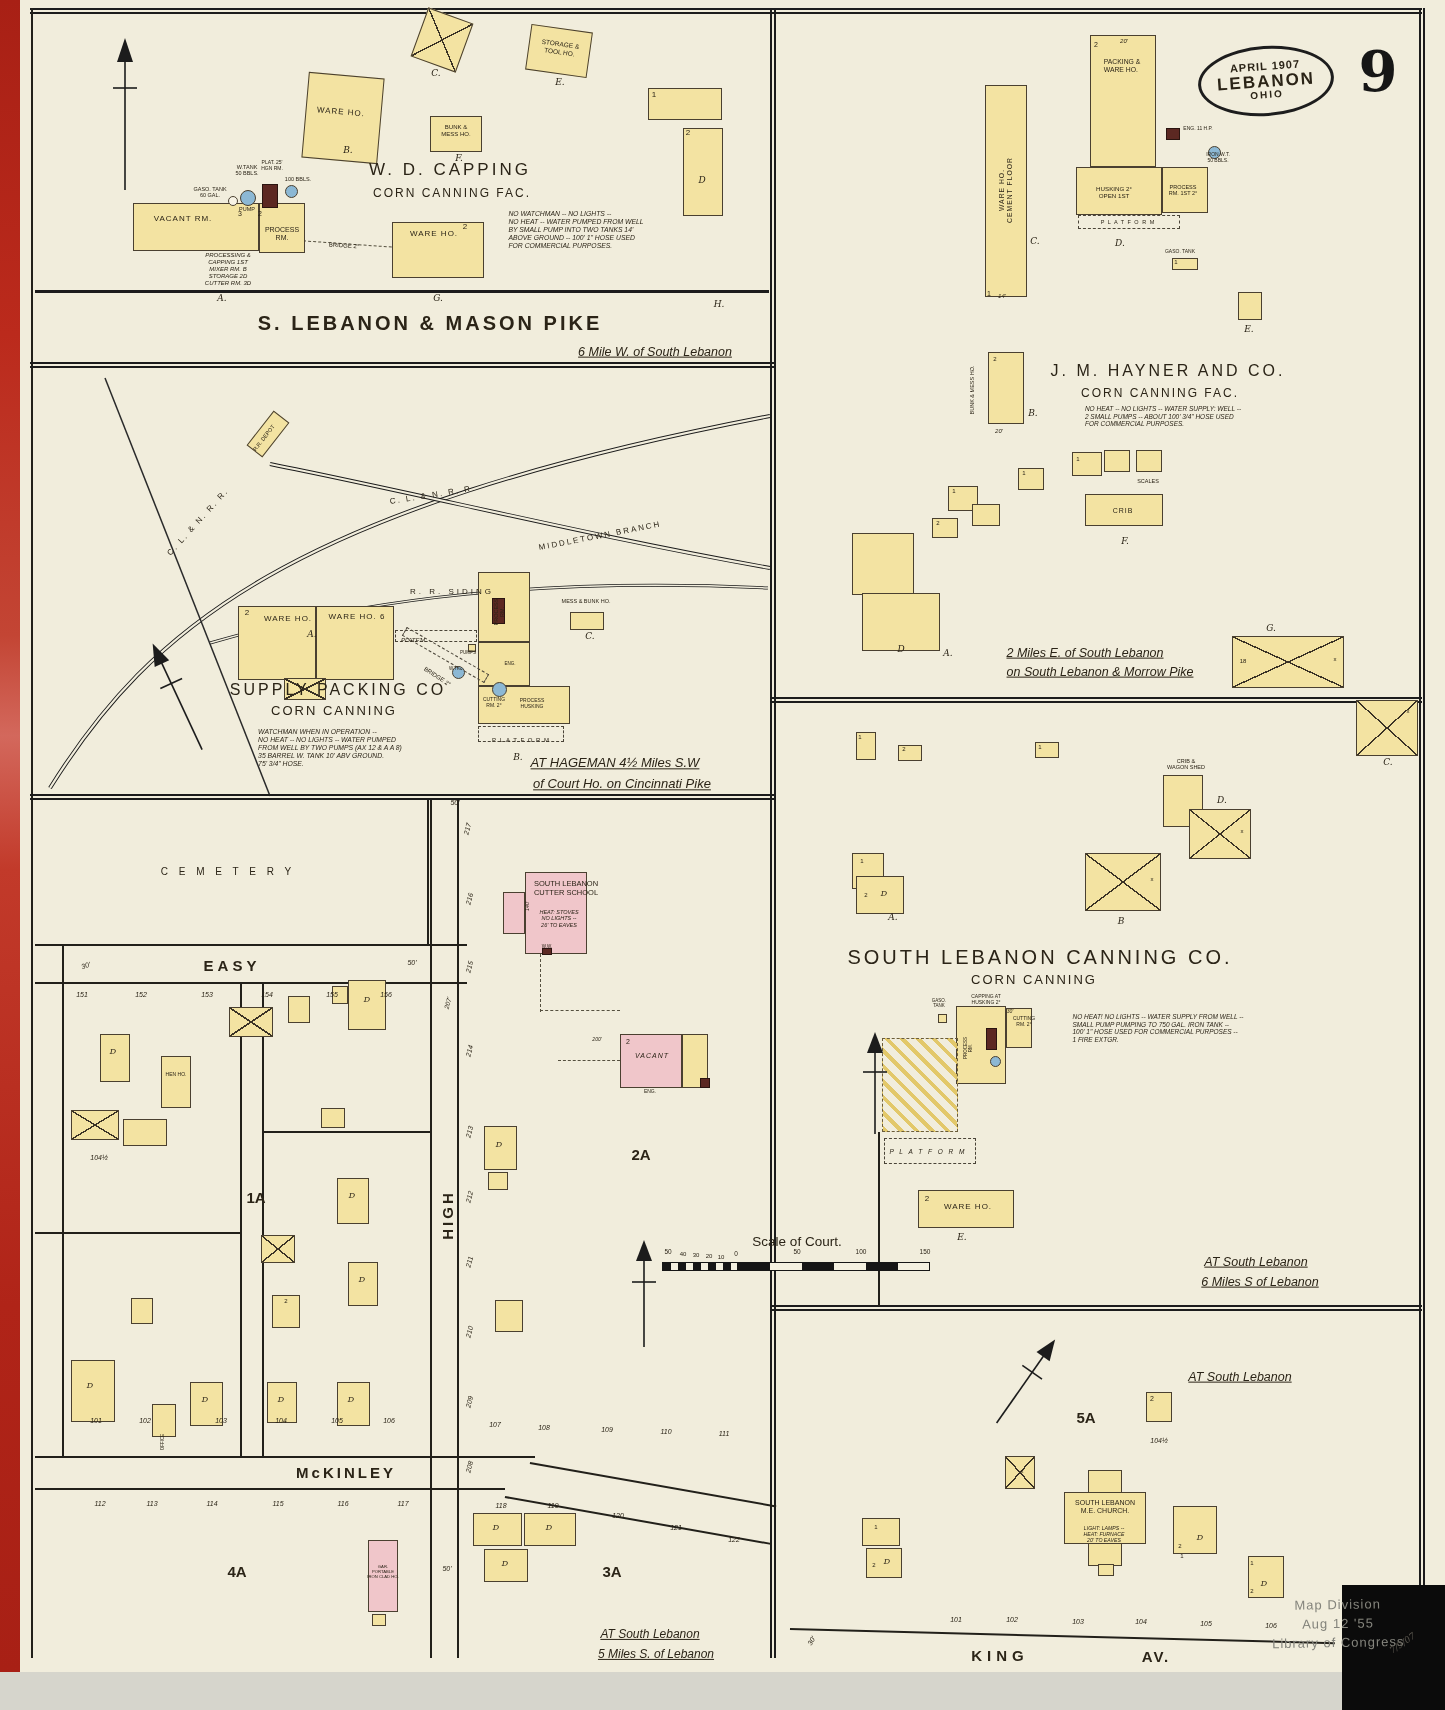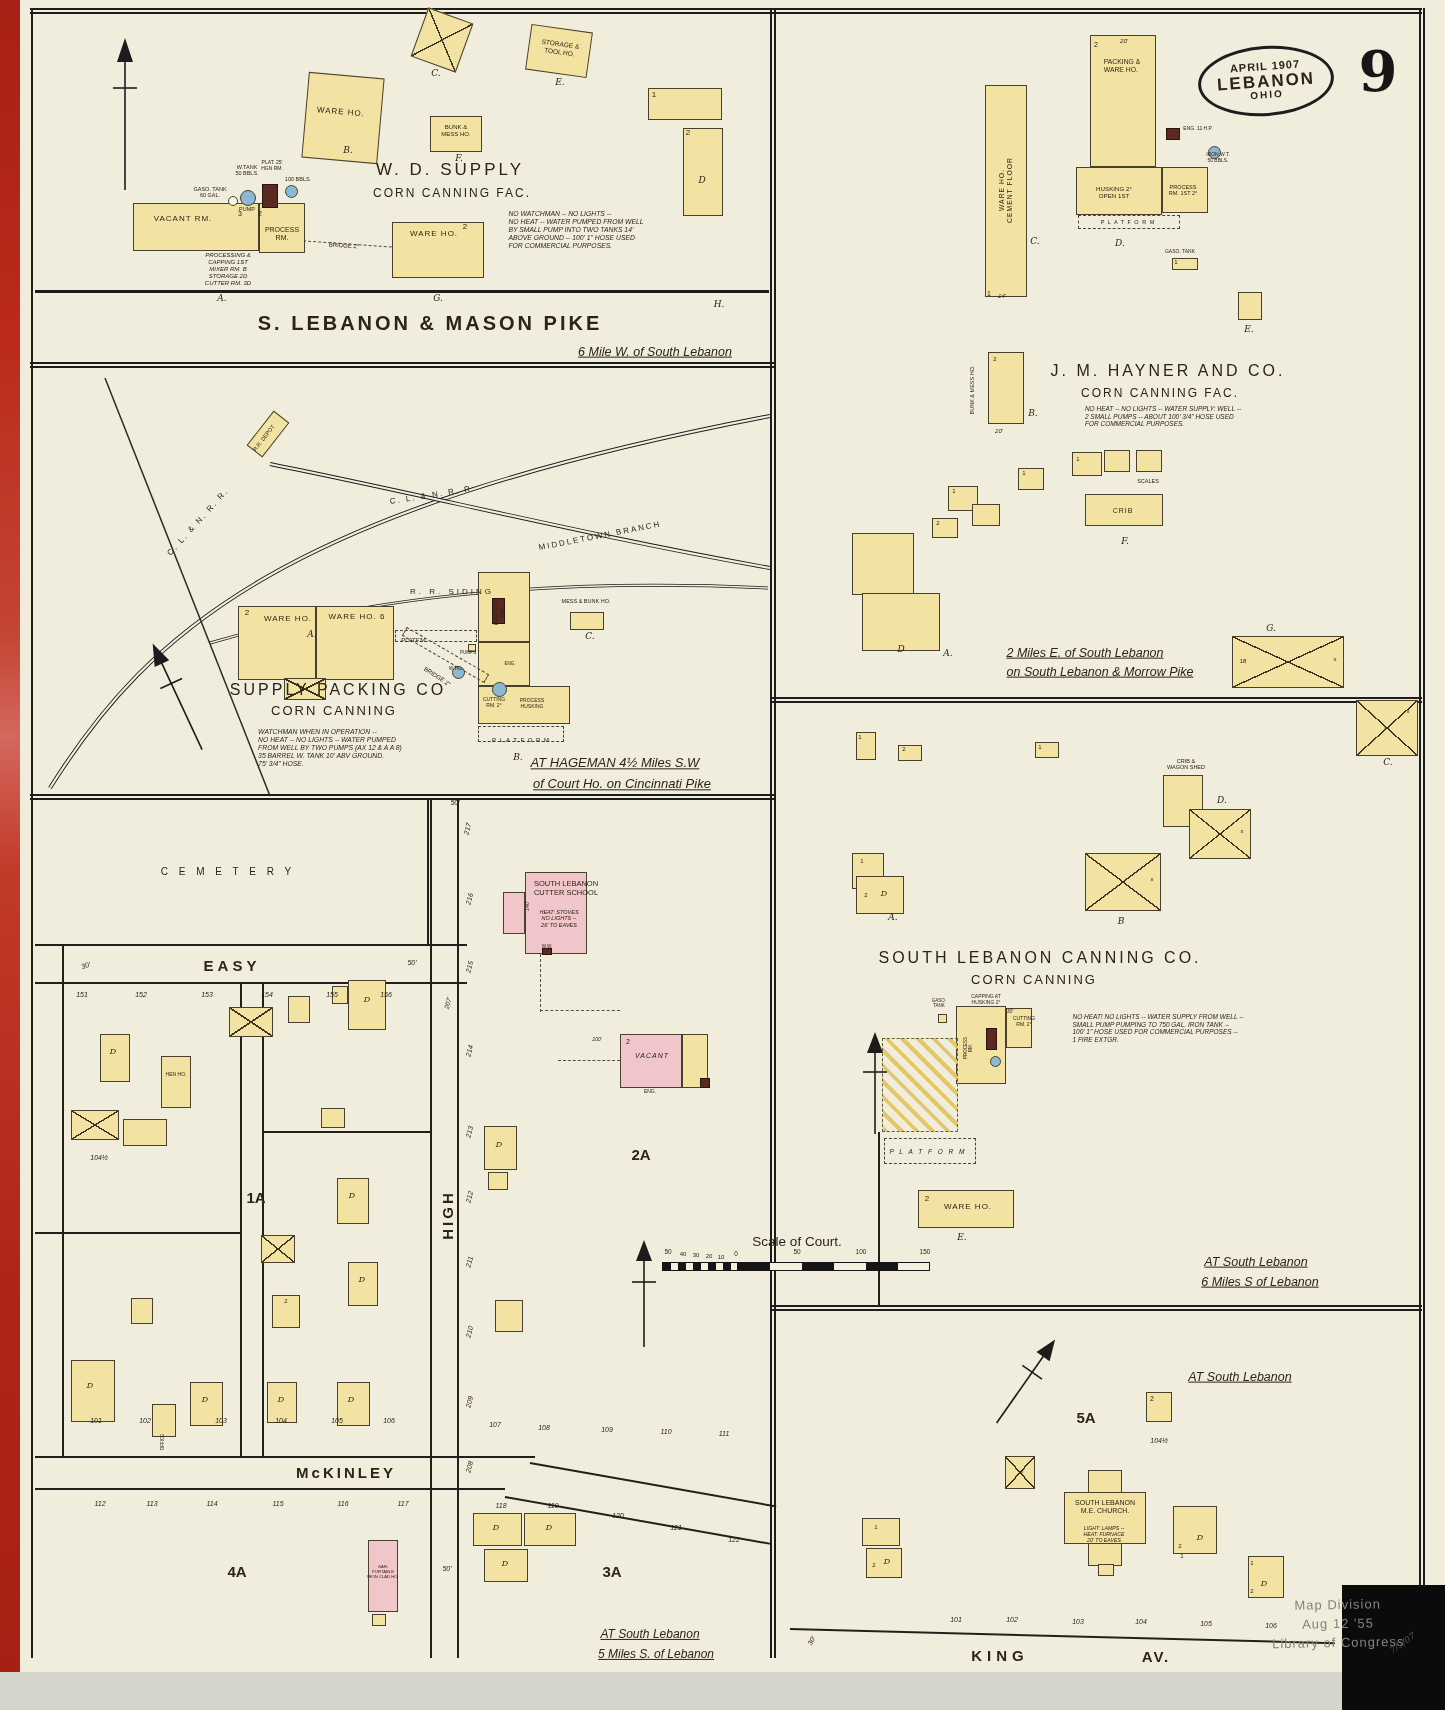--- a/index.html
+++ b/index.html
@@ -257,21 +257,21 @@
     <div class="shp" style="left: 918px; top: 1190px; width: 96px; height: 38px;"></div>
     <div class="shp" style="left: 1146px; top: 1392px; width: 26px; height: 30px;"></div>
     <div class="shp cross" style="left: 1005px; top: 1456px; width: 30px; height: 33px;"></div>
     <div class="shp" style="left: 1088px; top: 1470px; width: 34px; height: 96px;"></div>
     <div class="shp" style="left: 1064px; top: 1492px; width: 82px; height: 52px;"></div>
     <div class="shp" style="left: 1098px; top: 1564px; width: 16px; height: 12px;"></div>
     <div class="shp" style="left: 1173px; top: 1506px; width: 44px; height: 48px;"></div>
     <div class="shp" style="left: 1248px; top: 1556px; width: 36px; height: 42px;"></div>
     <div class="shp" style="left: 862px; top: 1518px; width: 38px; height: 28px;"></div>
     <div class="shp" style="left: 866px; top: 1548px; width: 36px; height: 30px;"></div>
-    <div class="lbl" style="left: 450px; top: 170px; font-size: 17px; letter-spacing: 3px; transform: translate(-50%, -50%);">W. D. SUPPLY</div>
+    <div class="lbl" style="left: 450px; top: 170px; font-size: 17px; letter-spacing: 3px; transform: translate(-50%, -50%);">W. D. CAPPING</div>
     <div class="lbl" style="left: 452px; top: 193px; font-size: 12px; letter-spacing: 2px; transform: translate(-50%, -50%);">CORN CANNING FAC.</div>
     <div class="lbl it" style="left: 576px; top: 230px; font-size: 6.8px; text-align: left; transform: translate(-50%, -50%);">NO WATCHMAN -- NO LIGHTS --
 NO HEAT -- WATER PUMPED FROM WELL
 BY SMALL PUMP INTO TWO TANKS 14'
 ABOVE GROUND -- 100' 1" HOSE USED
 FOR COMMERCIAL PURPOSES.</div>
     <div class="lbl b" style="left: 430px; top: 324px; font-size: 20px; letter-spacing: 3px; transform: translate(-50%, -50%);">S. LEBANON  &amp;  MASON  PIKE</div>
     <div class="lbl it ul" style="left: 655px; top: 352px; font-size: 12.5px; transform: translate(-50%, -50%);">6 Mile W. of South Lebanon</div>
     <div class="lbl" style="left: 341px; top: 112px; font-size: 8px; letter-spacing: 1px; transform: translate(-50%, -50%) rotate(5deg);">WARE HO.</div>
     <div class="lbl ser it" style="left: 348px; top: 150px; font-size: 9px; transform: translate(-50%, -50%);">B.</div>
@@ -472,21 +472,21 @@
     <div class="lbl ser it" style="left: 1271px; top: 628px; font-size: 9px; transform: translate(-50%, -50%);">G.</div>
     <div class="lbl it" style="left: 1002px; top: 297px; font-size: 6px; transform: translate(-50%, -50%);">14'</div>
     <div class="lbl" style="left: 989px; top: 294px; font-size: 7px; transform: translate(-50%, -50%);">1</div>
     <div class="lbl" style="left: 1243px; top: 662px; font-size: 6px; transform: translate(-50%, -50%);">18</div>
     <div class="lbl" style="left: 1335px; top: 660px; font-size: 6px; transform: translate(-50%, -50%);">x</div>
     <div class="lbl" style="left: 1078px; top: 460px; font-size: 6px; transform: translate(-50%, -50%);">1</div>
     <div class="lbl" style="left: 1024px; top: 474px; font-size: 6px; transform: translate(-50%, -50%);">1</div>
     <div class="lbl" style="left: 954px; top: 492px; font-size: 6px; transform: translate(-50%, -50%);">1</div>
     <div class="lbl" style="left: 938px; top: 524px; font-size: 6px; transform: translate(-50%, -50%);">2</div>
     <div class="lbl" style="left: 995px; top: 360px; font-size: 6px; transform: translate(-50%, -50%);">2</div>
-    <div class="lbl" style="left: 1040px; top: 958px; font-size: 16px; letter-spacing: 3px; transform: translate(-50%, -50%);">SOUTH  LEBANON  CANNING  CO.</div>
+    <div class="lbl" style="left: 1040px; top: 958px; font-size: 20px; letter-spacing: 3px; transform: translate(-50%, -50%);">SOUTH  LEBANON  CANNING  CO.</div>
     <div class="lbl" style="left: 1034px; top: 980px; font-size: 13px; letter-spacing: 2px; transform: translate(-50%, -50%);">CORN CANNING</div>
     <div class="lbl it" style="left: 1158px; top: 1028px; font-size: 6.5px; text-align: left; transform: translate(-50%, -50%);">NO HEAT! NO LIGHTS -- WATER SUPPLY FROM WELL --
 SMALL PUMP PUMPING TO 750 GAL. IRON TANK --
 100' 1" HOSE USED FOR COMMERCIAL PURPOSES --
 1 FIRE EXTGR.</div>
     <div class="lbl it ul" style="left: 1256px; top: 1262px; font-size: 12.5px; transform: translate(-50%, -50%);">AT South Lebanon</div>
     <div class="lbl it ul" style="left: 1260px; top: 1282px; font-size: 12.5px; transform: translate(-50%, -50%);">6 Miles S of Lebanon</div>
     <div class="lbl" style="left: 1186px; top: 764px; font-size: 5.5px; transform: translate(-50%, -50%);">CRIB &amp;
 WAGON SHED</div>
     <div class="lbl ser it" style="left: 1121px; top: 921px; font-size: 9px; transform: translate(-50%, -50%);">B</div>

